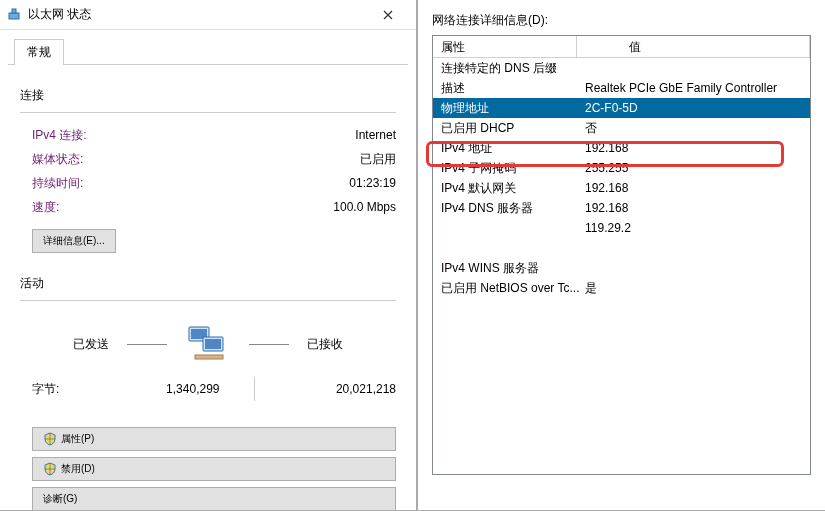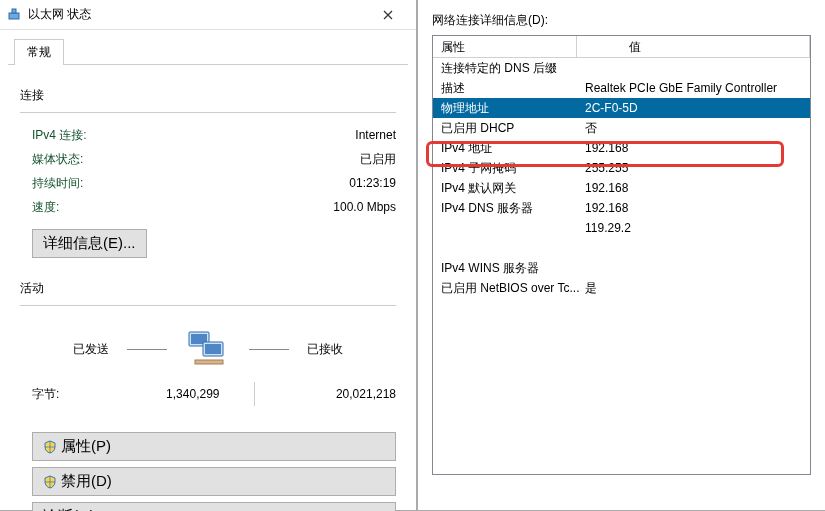--- a/index.html
+++ b/index.html
@@ -70,32 +70,32 @@
 hr.rule {
   border: none;
   border-top: 1px solid #ccc;
   margin: 2px 0 10px 0;
 }
 .kv-row {
   display: flex;
   padding: 3px 0 3px 12px;
   line-height: 18px;
 }
-.kv-row .label { width: 140px; color: #14532d; }
+.kv-row .label { width: 140px; color: #701a75; }
 .kv-row .value { flex: 1; text-align: right; }
 .details-btn-row {
   display: flex;
   padding: 10px 0 0 12px;
 }
 button.win-btn {
   background: #e1e1e1;
   border: 1px solid #adadad;
   padding: 4px 10px;
   font-family: inherit;
-  font-size: 15px;
+  font-size: 10px;
   cursor: pointer;
   display: inline-flex;
   align-items: center;
   gap: 4px;
 }
 .activity-block {
   display: flex;
   align-items: center;
   justify-content: center;
   padding: 10px 0 4px 0;

